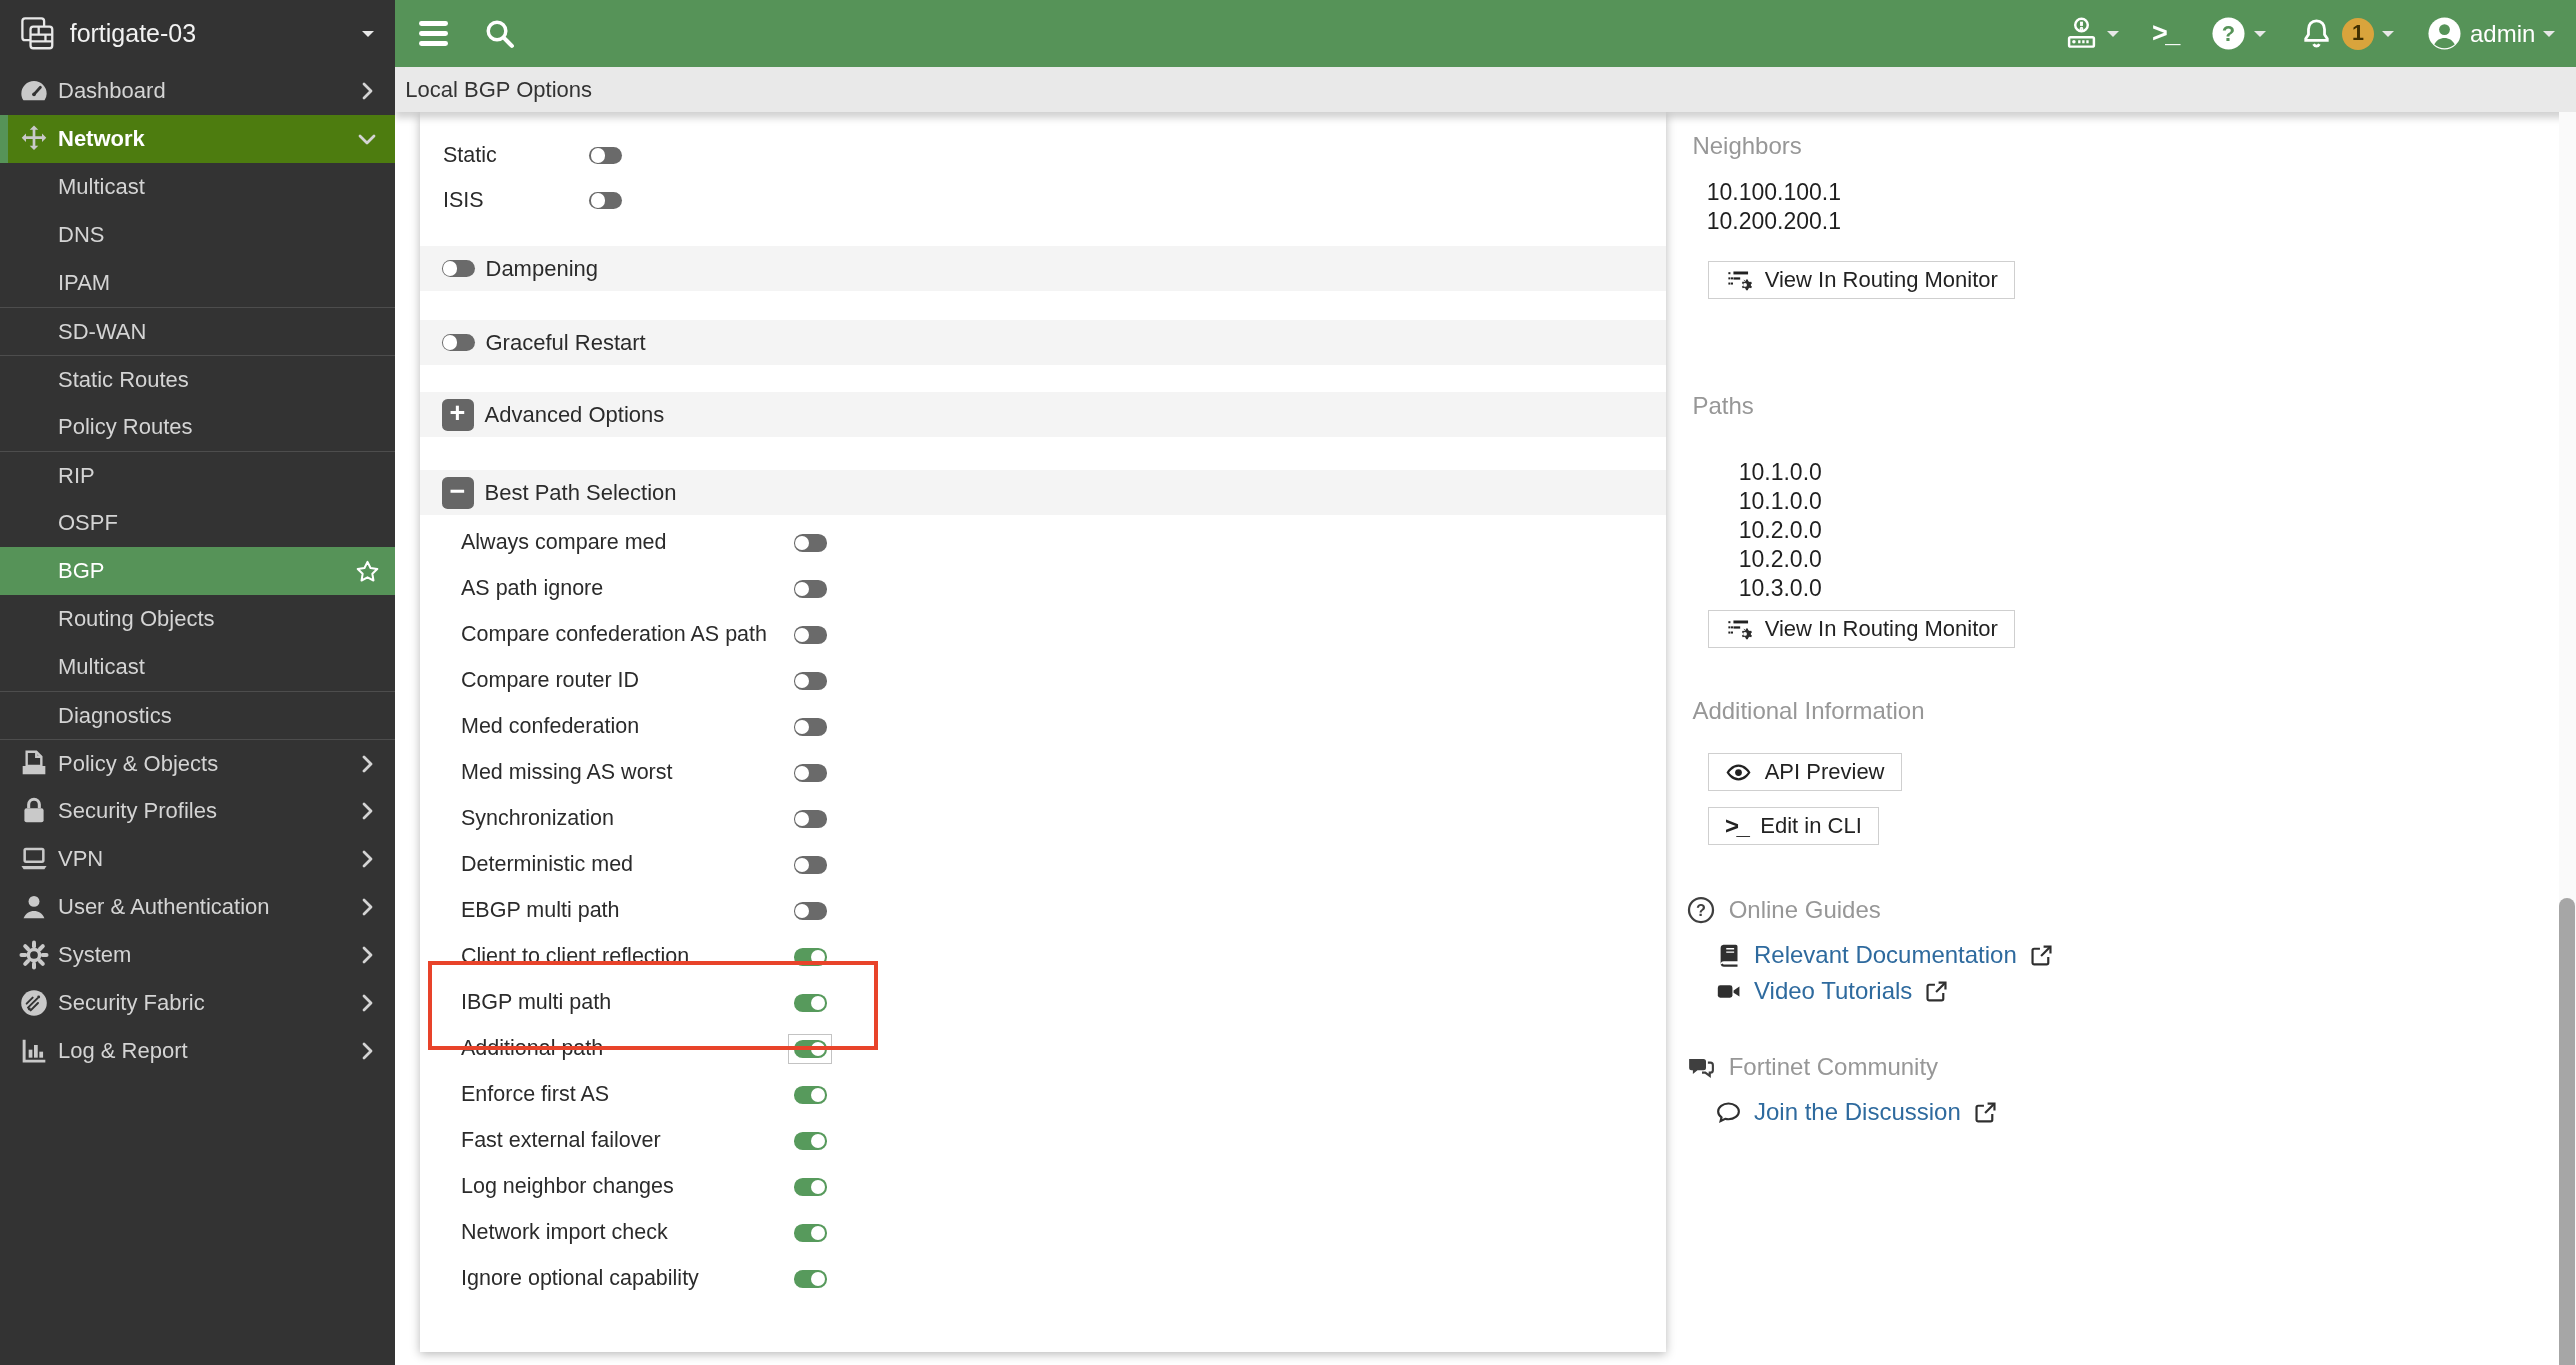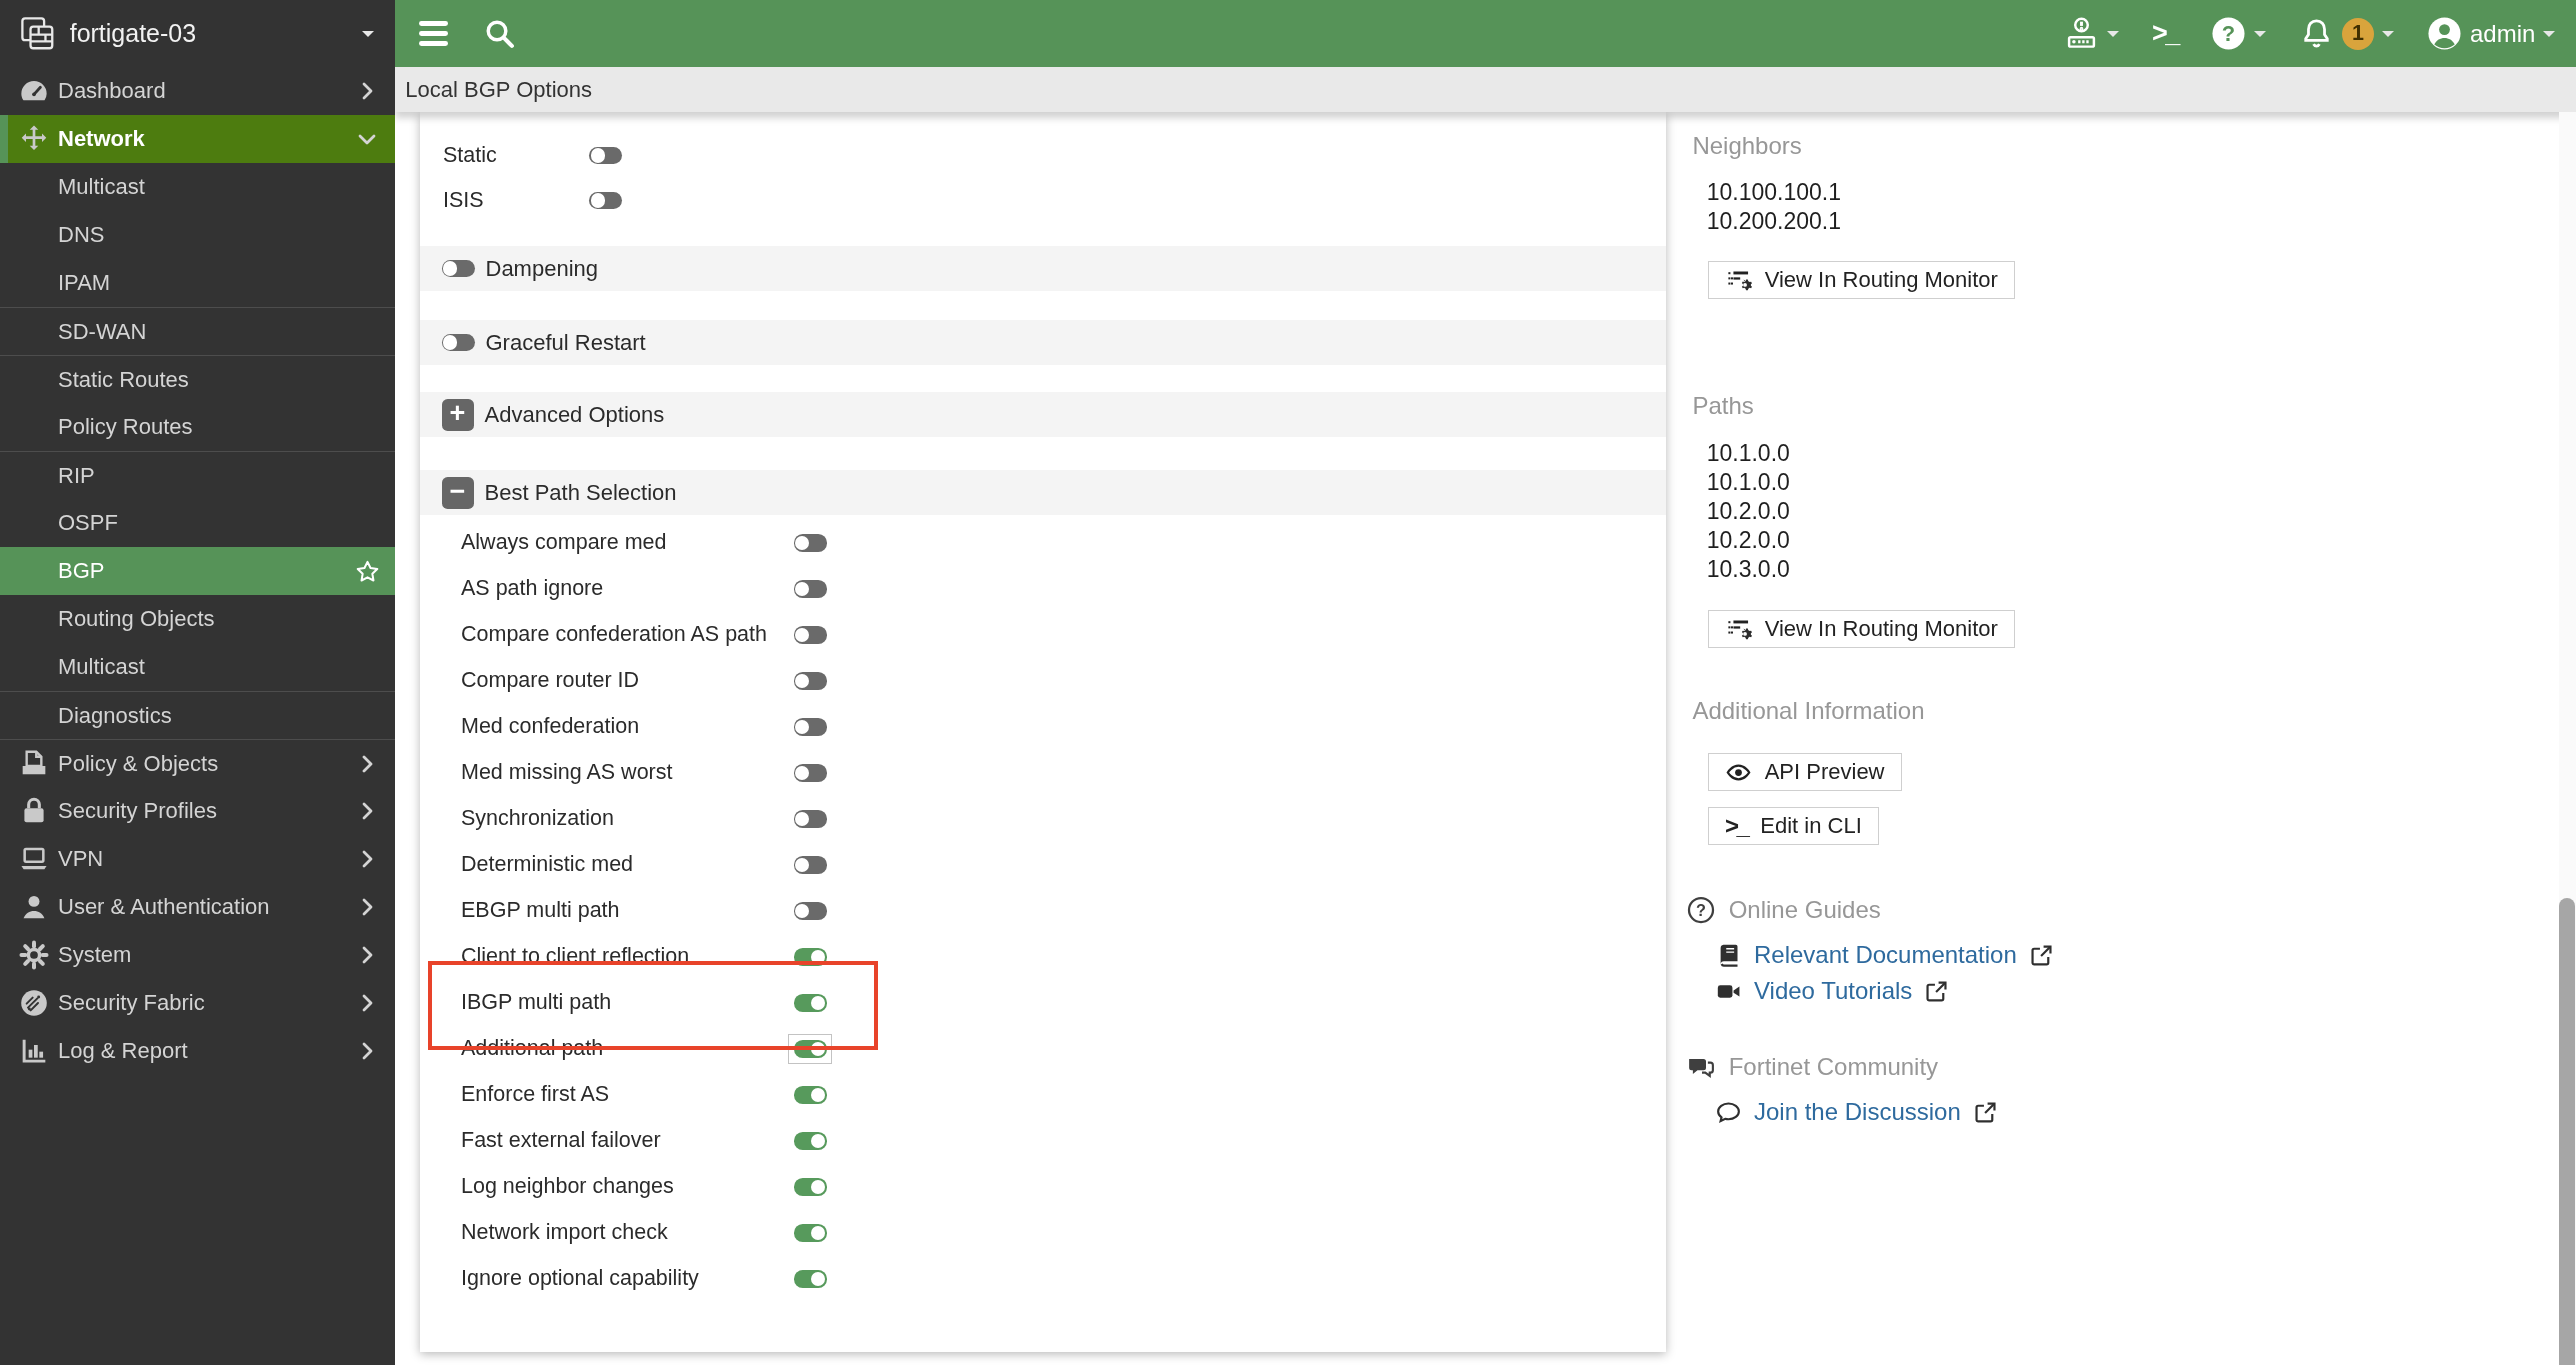--- a/index.html
+++ b/index.html
@@ -665,21 +665,21 @@
         <rect x="3" y="13.8" width="1.8" height="1.8"></rect>
         <rect x="5.3" y="13.8" width="1.8" height="1.8"></rect>
       <rect x="7.5" y="9.2" width="6" height="2"></rect>
       <path d="M16.6 11.2l.4 1.4a4 4 0 0 1 1.3 0l.4-1.4h1.6l.4 1.4c.4.2.8.4 1.1.8l1.4-.4.8 1.4-1 .9a4 4 0 0 1 0 1.3l1 1-.8 1.3-1.4-.4c-.3.3-.7.6-1.1.8l-.4 1.4h-1.6l-.4-1.4a4 4 0 0 1-1.1-.8l-1.4.4-.8-1.4 1-.9a4 4 0 0 1 0-1.3l-1-1 .8-1.3 1.4.4c.3-.4.7-.6 1.1-.8z" opacity="0.95"></path>
       <circle cx="17.8" cy="15.9" r="1.7" fill="#fff"></circle>
     </svg>
     <span>View In Routing Monitor</span>
   </button>
 
   <div class="rail-h" style="left:6.4px; top:392px;">Paths</div>
-  <div class="ip-list" style="top:439px;">
+  <div class="ip-list" style="top:458px;margin-left:32px;">
 
       <div class="ip">10.1.0.0</div>
 
       <div class="ip">10.1.0.0</div>
 
       <div class="ip">10.2.0.0</div>
 
       <div class="ip">10.2.0.0</div>
 
       <div class="ip">10.3.0.0</div>

